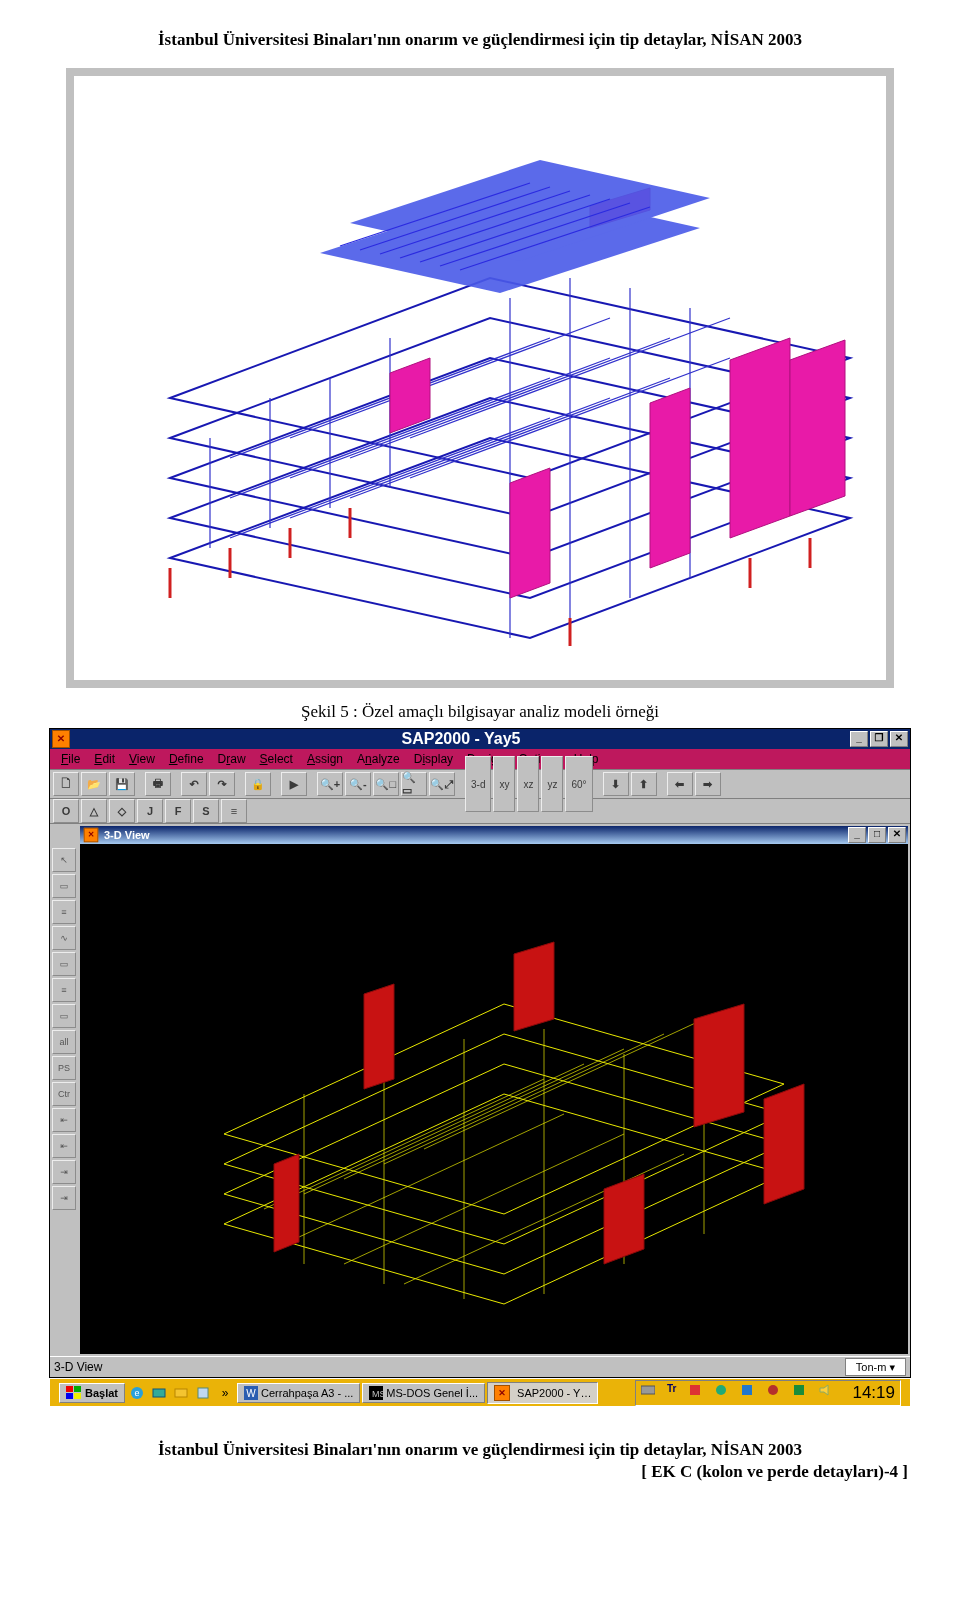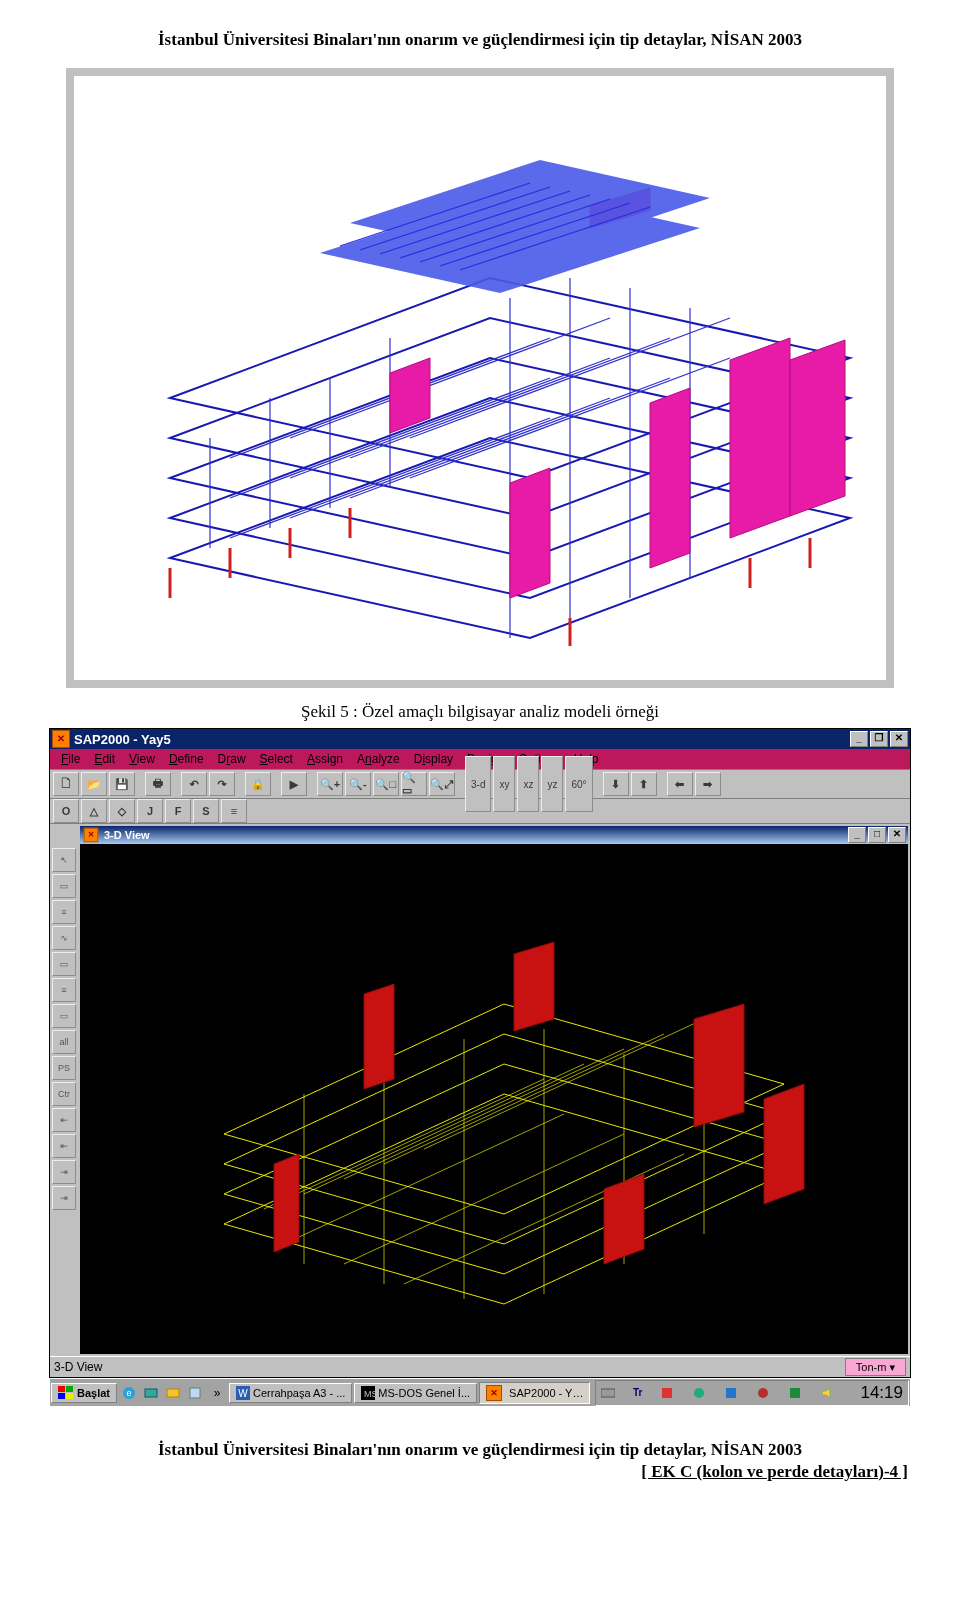--- a/index.html
+++ b/index.html
@@ -68,21 +68,22 @@
     display: inline-block;
     font-size: 10px;
     text-align: center;
     line-height: 16px;
     font-weight: bold;
     color: #8b0000;
   }
   .sap-title {
     flex: 1;
     font-weight: bold;
-    font-size: 13px;
+    font-size: 16px;
+    text-align: center;
   }
   .winbtn {
     width: 16px;
     height: 14px;
     background: #c0c0c0;
     border: 1px solid #808080;
     border-top-color: #fff;
     border-left-color: #fff;
     margin-left: 2px;
     text-align: center;
@@ -194,38 +195,38 @@
     height: 20px;
     display: flex;
     align-items: center;
     padding: 0 4px;
     border-top: 1px solid #fff;
     font-size: 12px;
   }
   .sap-status .st-left { flex: 1; }
   .sap-status .st-box {
     border: 1px solid #808080;
-    background: #f9a8d4;
+    background: #ffffff;
     padding: 0 10px;
     margin-left: 4px;
     font-size: 11px;
     height: 16px;
     display: flex;
     align-items: center;
   }
   .taskbar {
-    background: #a3a3a3;
+    background: #eab308;
     height: 28px;
     margin: 0 auto;
     width: 860px;
     display: flex;
     align-items: center;
     border-top: 1px solid #fff;
     gap: 2px;
-    padding: 1px;
+    padding: 9px;
     font-family: Tahoma, Arial, sans-serif;
     font-size: 11px;
     box-sizing: border-box;
   }
   .start-btn {
     display: flex;
     align-items: center;
     border: 1px solid #808080;
     border-top-color: #fff;
     border-left-color: #fff;
@@ -260,39 +261,37 @@
     border-bottom-color: #fff;
     border-right-color: #fff;
     background: #d4d0c8;
   }
   .tray {
     border: 1px solid #808080;
     border-right-color: #fff;
     border-bottom-color: #fff;
     padding: 2px 5px;
     display: flex;
-    align-items: center;
-    gap: 18px;
+    gap: 12px;
     margin-left: auto;
   }
   .tray-ic { width: 14px; height: 14px; }
   .clock { font-size: 17px; margin-left: 8px; }
   .footer-line {
     text-align: center;
     font-weight: bold;
     font-size: 17px;
     margin-top: 34px;
   }
   .footer-right {
     text-align: right;
     font-weight: bold;
     font-size: 17px;
     margin-top: 2px;
     padding-right: 4px;
-    text-decoration: underline;
   }
 </style>
 </head>
 <body>
 
 <div class="page">
 
   <div class="header-line">İstanbul Üniversitesi Binaları'nın onarım ve güçlendirmesi için tip detaylar,  NİSAN 2003</div>
 
   <div class="figure1-frame">

